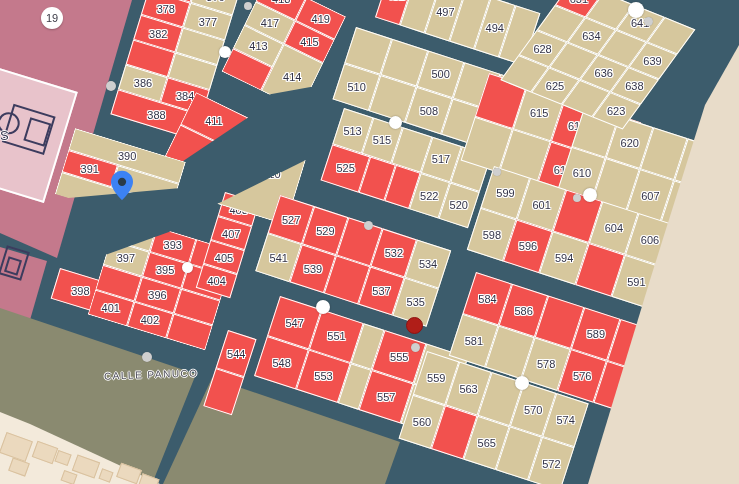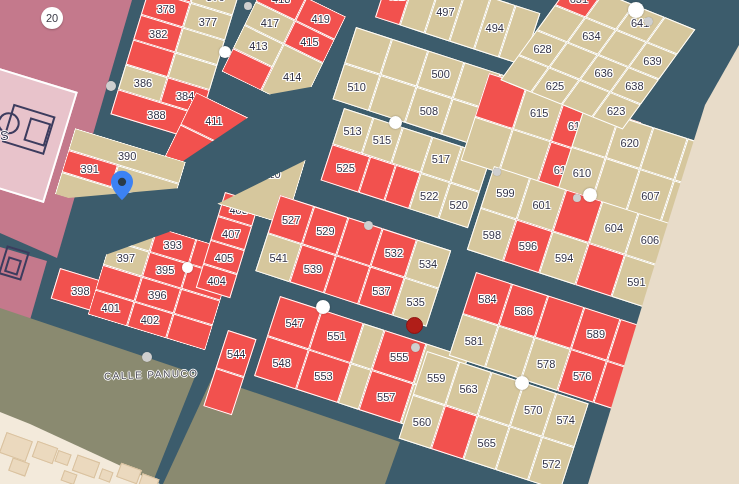--- a/index.html
+++ b/index.html
@@ -45,21 +45,21 @@
 
   <div id="field">
     <div class="nv" style="left:36px;top:28px;width:40px;height:36px;"></div>
     <div class="nv" style="left:56px;top:36px;width:18px;height:20px;"></div>
     <div class="nv" style="left:26px;top:37px;width:18px;height:18px;border-radius:50%;"></div>
   </div>
 
   <div class="nv" style="left:2px;top:248px;width:20px;height:26px;transform:rotate(17deg);z-index:3;"></div>
   <div class="nv" style="left:6px;top:258px;width:10px;height:12px;transform:rotate(17deg);z-index:3;"></div>
 
-  <div id="area-badge">20</div>
+  <div id="area-badge">19</div>
   <div id="s-label">S</div>
   <div id="street-label">CALLE PANUCO</div>
 
   <svg id="pin" viewBox="0 0 24 32">
     <path d="M12 0C5.4 0 0 5.4 0 12c0 9 12 20 12 20s12-11 12-20C24 5.4 18.6 0 12 0z" fill="#3C82F4"></path>
     <circle cx="12" cy="12" r="4.5" fill="#2A3B49"></circle>
   </svg>
   <div id="red-dot"></div>
 <div class="zone wedge" style="background: rgb(196, 121, 140); clip-path: polygon(0px 0px, 132px 0px, 57px 258px, 0px 233px); z-index: 1;"></div>
     <div class="zone wedge" style="background: rgb(196, 121, 140); clip-path: polygon(0px 247px, 47px 261px, 30px 320px, 0px 310px); z-index: 1;"></div>

